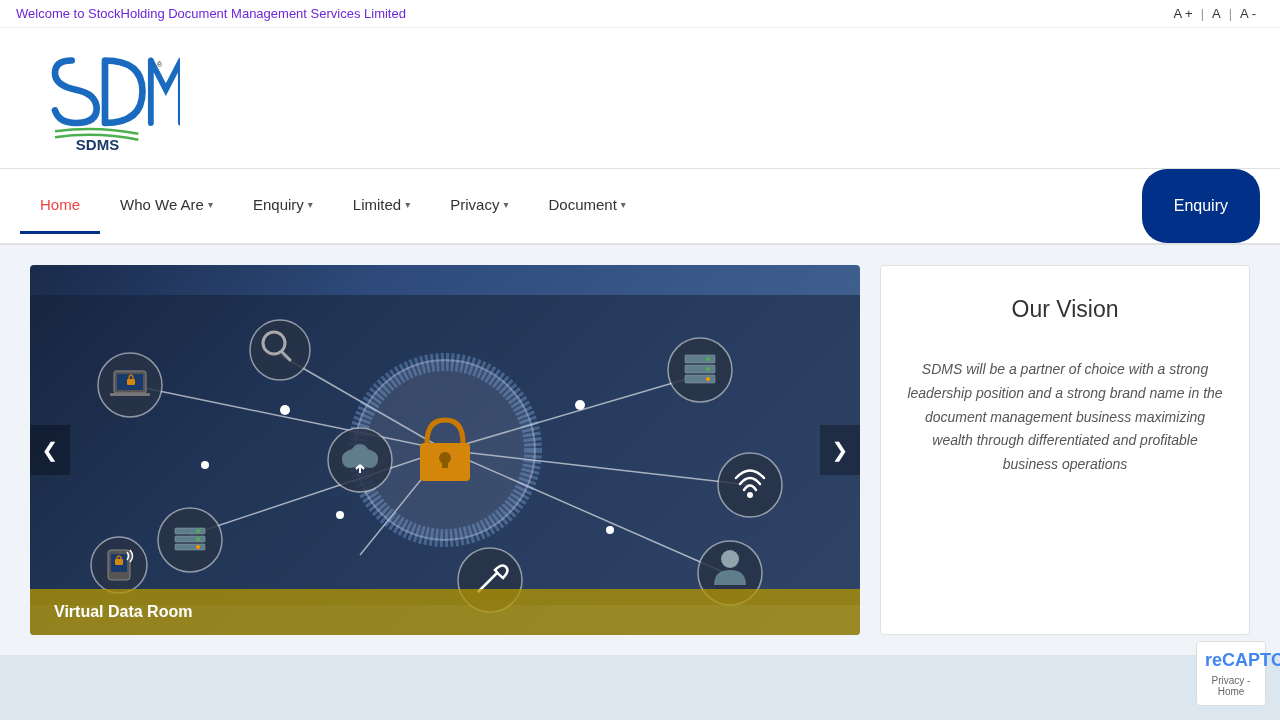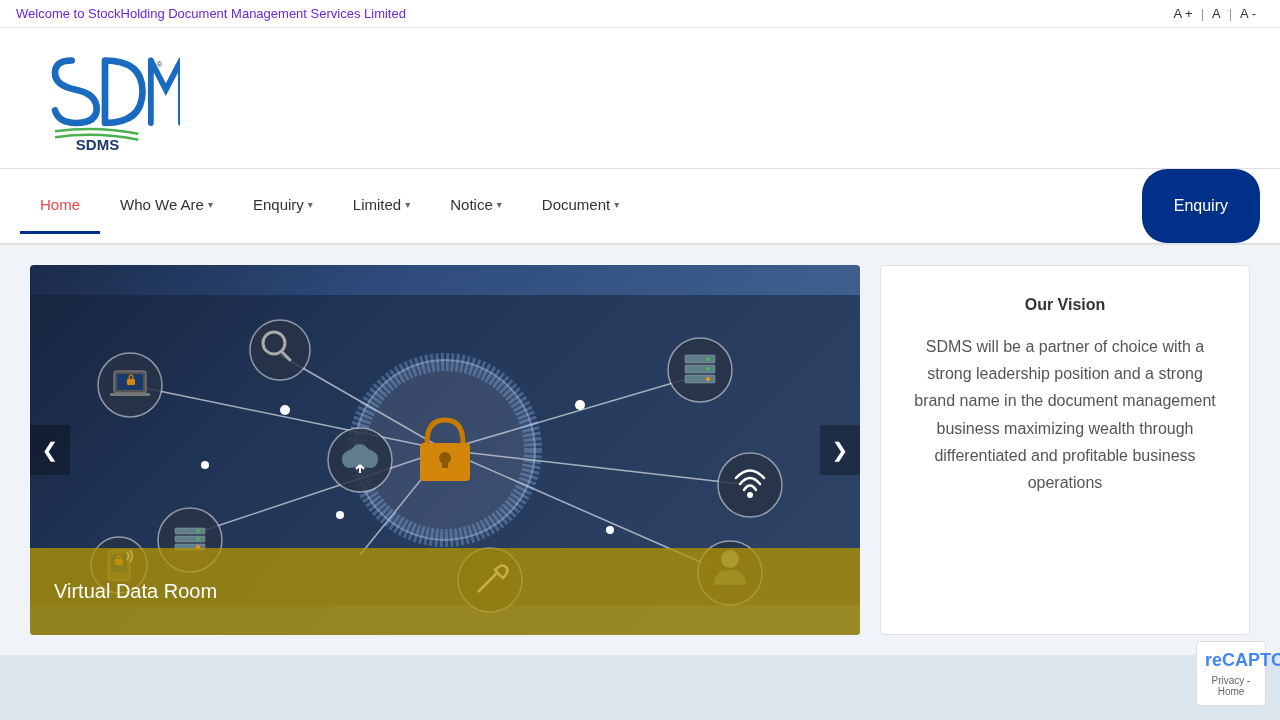--- a/index.html
+++ b/index.html
@@ -103,24 +103,24 @@
       position: relative;
       overflow: hidden;
     }
     .network-svg { width: 100%; height: 100%; }
 
     
     .slider-caption {
       position: absolute;
       bottom: 0; left: 0; right: 0;
       background: rgba(180, 150, 0, 0.75);
-      padding: 32px 24px;
+      padding: 14px 24px;
       color: #fff;
-      font-size: 20px;
-      font-weight: normal;
+      font-size: 16px;
+      font-weight: bold;
     }
 
     
     .slider-arrow {
       position: absolute;
       top: 50%;
       transform: translateY(-50%);
       background: rgba(0,0,0,0.3);
       color: #fff;
       border: none;
@@ -139,29 +139,30 @@
     
     .vision-box {
       flex: 1;
       background: #fff;
       border: 1px solid #e0e0e0;
       border-radius: 4px;
       padding: 30px 24px;
       text-align: center;
     }
     .vision-title {
-      font-size: 16px;
-      font-weight: bold;
+      font-size: 23px;
+      font-weight: normal;
       color: #333;
-      margin-bottom: 19px;
+      margin-bottom: 35px;
     }
     .vision-text {
-      font-size: 16px;
+      font-size: 14px;
       color: #555;
       line-height: 1.7;
+      font-style: italic;
     }
 
     
     .bottom-strip {
       background: #dce6ef;
       height: 100px;
       margin-top: 0;
     }
 
     
@@ -222,21 +223,21 @@
     </a>
     <a class="nav-item">
       <span>Enquiry</span>
       <span class="chevron">▾</span>
     </a>
     <a class="nav-item">
       <span>Limited</span>
       <span class="chevron">▾</span>
     </a>
     <a class="nav-item">
-      <span>Notice</span>
+      <span>Privacy</span>
       <span class="chevron">▾</span>
     </a>
     <a class="nav-item">
       <span>Document</span>
       <span class="chevron">▾</span>
     </a>
   </div>
   <button class="enquiry-btn">Enquiry</button>
 </div>
 

